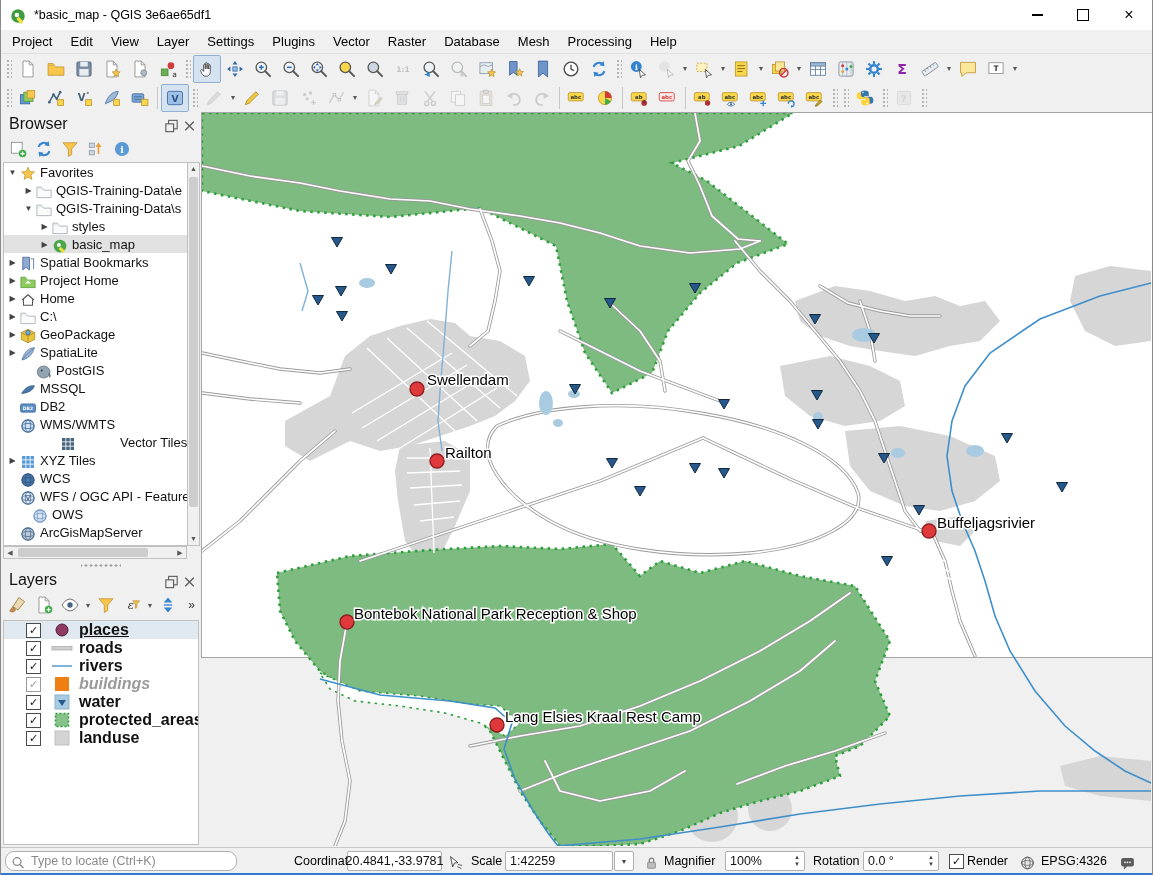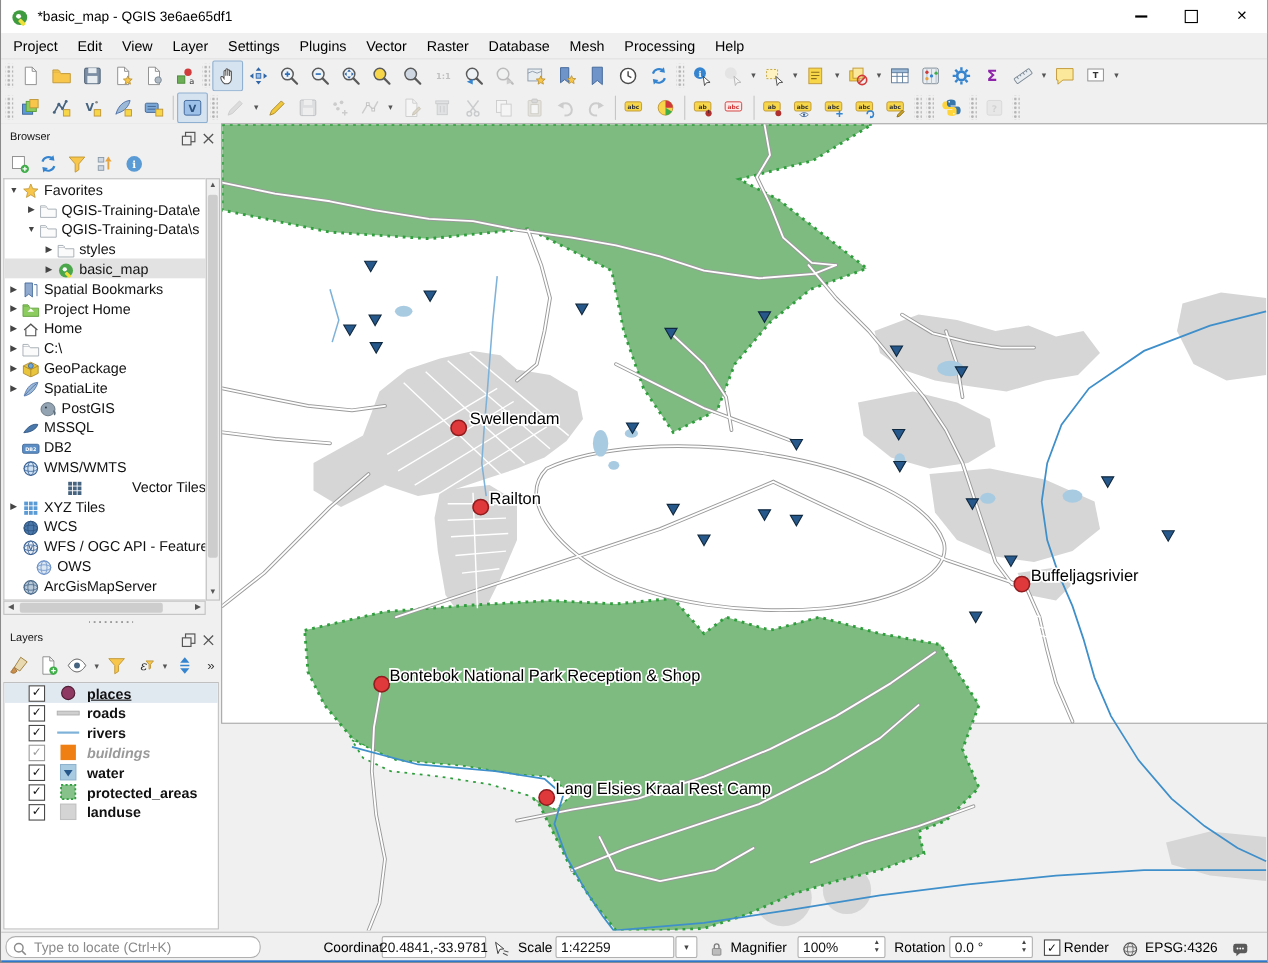--- a/index.html
+++ b/index.html
@@ -26,21 +26,21 @@
   .tbtn.active{background:#d5e3f0;border-color:#8fb0d0;}
   .tbtn.disabled{opacity:.35;filter:grayscale(60%);}
   .caret{font-size:8px;color:#555;width:10px;text-align:center;flex:0 0 auto;}
   .sep{width:1px;height:22px;background:#c6c6c6;margin:0 3px;flex:0 0 auto;}
   .grip{width:7px;height:22px;background-image:radial-gradient(circle,#b3b3b3 1px,transparent 1.3px);background-size:4px 4px;background-position:1px 1px;margin:0 2px;flex:0 0 auto;}
   
   .dock{position:absolute;left:0;width:200px;background:#f0f0f0;}
   #browser-panel{top:112px;height:456px;}
   #layers-panel{top:568px;height:279px;}
   .dock-header{height:24px;display:flex;align-items:center;padding:0 4px 0 8px;}
-  .dock-title{flex:1;font-size:10px;}
+  .dock-title{flex:1;font-size:16px;}
   .dock-btn{width:16px;height:16px;display:flex;align-items:center;justify-content:center;margin-left:2px;}
   .dock-tools{height:26px;display:flex;align-items:center;padding-left:4px;}
   .dock-tools .tbtn{width:24px;height:24px;}
   .overflow-chevron{margin-left:auto;margin-right:6px;font-size:12px;color:#333;}
   #browser-tree{position:absolute;left:2px;top:50px;width:184px;height:384px;background:#fff;border:1px solid #c0c0c0;border-right:none;overflow:hidden;box-sizing:border-box;}
   .trow{height:18px;display:flex;align-items:center;white-space:nowrap;overflow:hidden;}
   .trow.sel{background:#e2e2e2;}
   .exp{width:13px;font-size:8px;color:#444;text-align:center;flex:0 0 auto;}
   .ticon{width:18px;height:16px;display:inline-flex;flex:0 0 auto;}
   .tlabel{padding-left:3px;font-size:13px;}
@@ -52,21 +52,21 @@
   .hscroll .arr{position:absolute;top:0;width:12px;height:11px;font-size:7px;color:#555;text-align:center;line-height:11px;}
   .hscroll .thumb{position:absolute;top:1px;left:14px;width:130px;height:9px;background:#cdcdcd;border-radius:2px;}
   .splitter-dots{position:absolute;left:0;top:449px;width:100%;height:7px;background-image:radial-gradient(circle,#9a9a9a 1px,transparent 1.2px);background-size:5px 5px;background-position:center 2px;background-repeat:repeat-x;width:40px;left:80px;}
   
   #layers-list{position:absolute;left:2px;top:52px;width:196px;height:225px;background:#fff;border:1px solid #c0c0c0;box-sizing:border-box;overflow:hidden;}
   .lrow{height:18px;display:flex;align-items:center;padding-left:22px;white-space:nowrap;}
   .lrow.sel{background:#e0e8f0;}
   .cbox{width:13px;height:13px;border:1px solid #4a4a4a;background:#fff;display:flex;align-items:center;justify-content:center;font-size:11px;line-height:1;flex:0 0 auto;}
   .cbox.dim{border-color:#9a9a9a;color:#9a9a9a;}
   .swatch{width:30px;display:flex;align-items:center;justify-content:center;margin:0 2px 0 6px;flex:0 0 auto;}
-  .lname{font-size:13px;font-weight:bold;}
+  .lname{font-size:16px;font-weight:bold;}
   .lname.ul{text-decoration:underline;}
   .lname.dim{color:#9a9a9a;font-style:italic;}
   
   #map{position:absolute;left:200px;top:112px;width:953px;height:546px;background:#fff;border:1px solid #a5a5a5;box-sizing:border-box;}
   #map svg{display:block;}
   .feature-label{font-family:"Liberation Sans","DejaVu Sans",sans-serif;font-size:15px;fill:#000;stroke:#fff;stroke-width:3px;paint-order:stroke;}
   
   #statusbar{position:absolute;left:0;top:847px;width:100%;height:26px;background:#f0f0f0;border-top:1px solid #c8c8c8;font-size:12.5px;}
   #status-blue-line{position:absolute;left:0;top:873px;width:100%;height:2px;background:#2e77c9;}
   .sb{position:absolute;top:3px;height:20px;display:flex;align-items:center;}

